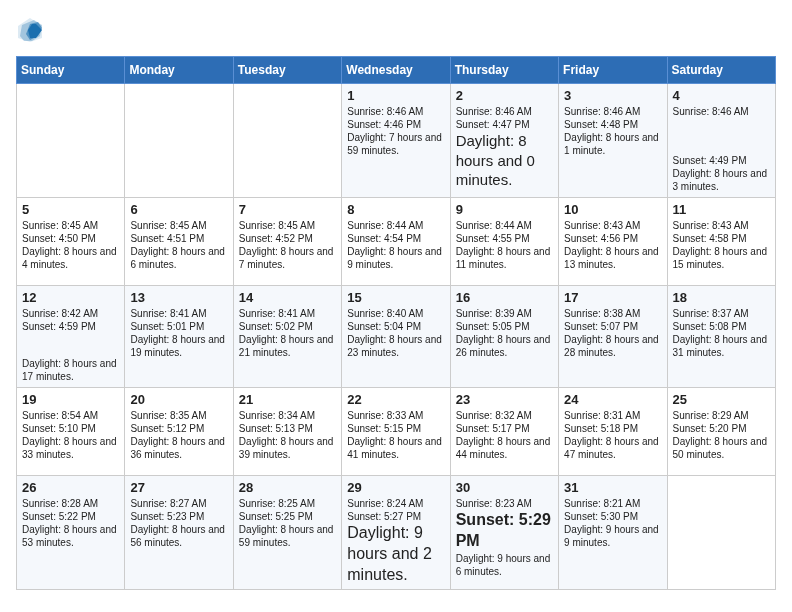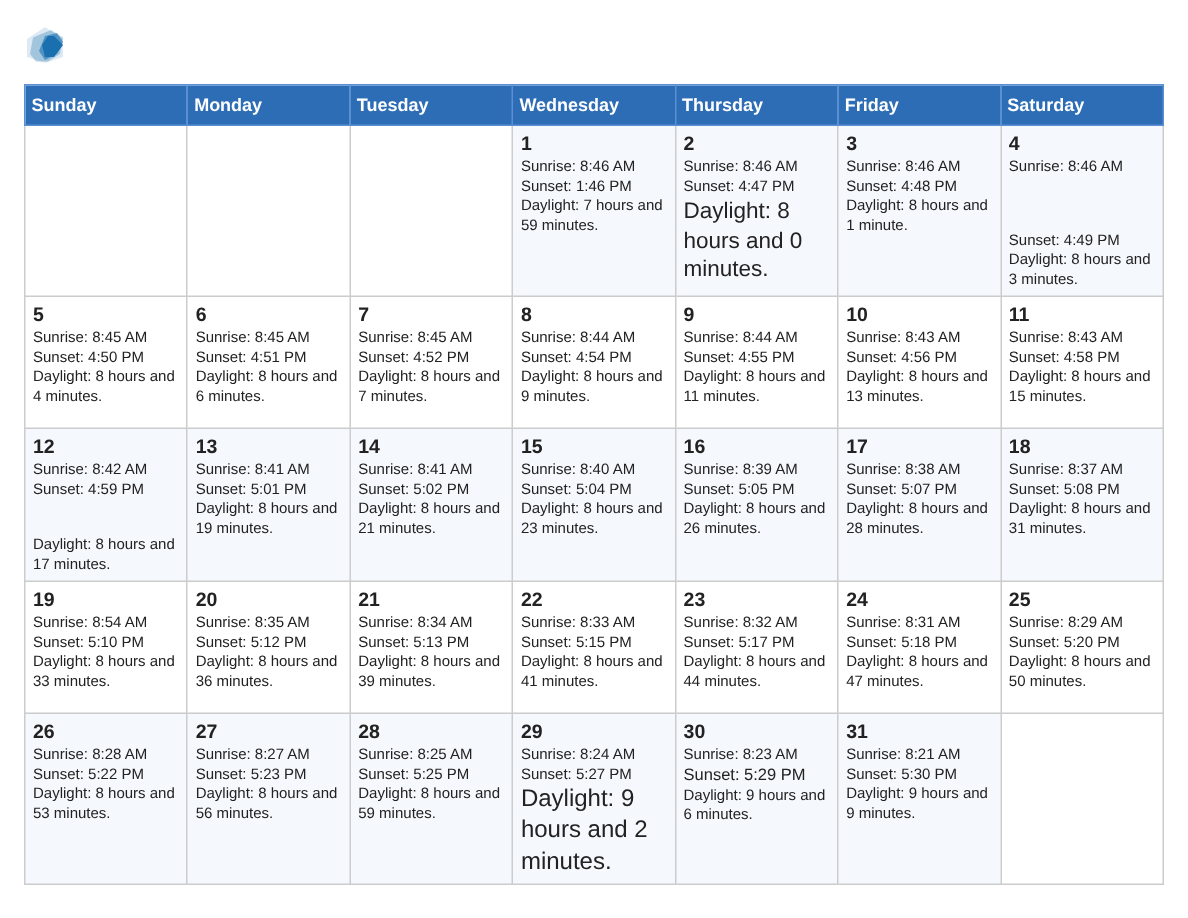--- a/index.html
+++ b/index.html
@@ -111,21 +111,21 @@
       </tr>
   </thead>
   <tbody id="calendar-body">
   <tr>
         <td class="empty"></td>
         <td class="empty"></td>
         <td class="empty"></td>
         <td>
           <span class="day-num">1</span>
           <div style="font-size: 10px; line-height: 1.3;">Sunrise: 8:46 AM</div>
-          <div style="font-size: 10px; line-height: 1.3;">Sunset: 1:46 PM</div>
+          <div style="font-size: 10px; line-height: 1.3;">Sunset: 4:46 PM</div>
           <div style="font-size: 10px; line-height: 1.3;">Daylight: 7 hours and 59 minutes.</div>
         </td>
         <td>
           <span class="day-num">2</span>
           <div style="font-size: 10px; line-height: 1.3;">Sunrise: 8:46 AM</div>
           <div style="font-size: 10px; line-height: 1.3;">Sunset: 4:47 PM</div>
           <div style="font-size: 15px; line-height: 1.3;">Daylight: 8 hours and 0 minutes.</div>
         </td>
         <td>
           <span class="day-num">3</span>
@@ -293,21 +293,21 @@
         </td>
         <td>
           <span class="day-num">29</span>
           <div style="font-size: 10px; line-height: 1.3;">Sunrise: 8:24 AM</div>
           <div style="font-size: 10px; line-height: 1.3;">Sunset: 5:27 PM</div>
           <div style="font-size: 16px; line-height: 1.3;">Daylight: 9 hours and 2 minutes.</div>
         </td>
         <td>
           <span class="day-num">30</span>
           <div style="font-size: 10px; line-height: 1.3;">Sunrise: 8:23 AM</div>
-          <div style="font-size: 11px; line-height: 1.3;">Sunset: 5:29 PM</div>
+          <div style="font-size: 16px; line-height: 1.3; font-weight: bold;">Sunset: 5:29 PM</div>
           <div style="font-size: 10px; line-height: 1.3;">Daylight: 9 hours and 6 minutes.</div>
         </td>
         <td>
           <span class="day-num">31</span>
           <div style="font-size: 10px; line-height: 1.3;">Sunrise: 8:21 AM</div>
           <div style="font-size: 10px; line-height: 1.3;">Sunset: 5:30 PM</div>
           <div style="font-size: 10px; line-height: 1.3;">Daylight: 9 hours and 9 minutes.</div>
         </td>
         <td class="empty"></td>
       </tr>

